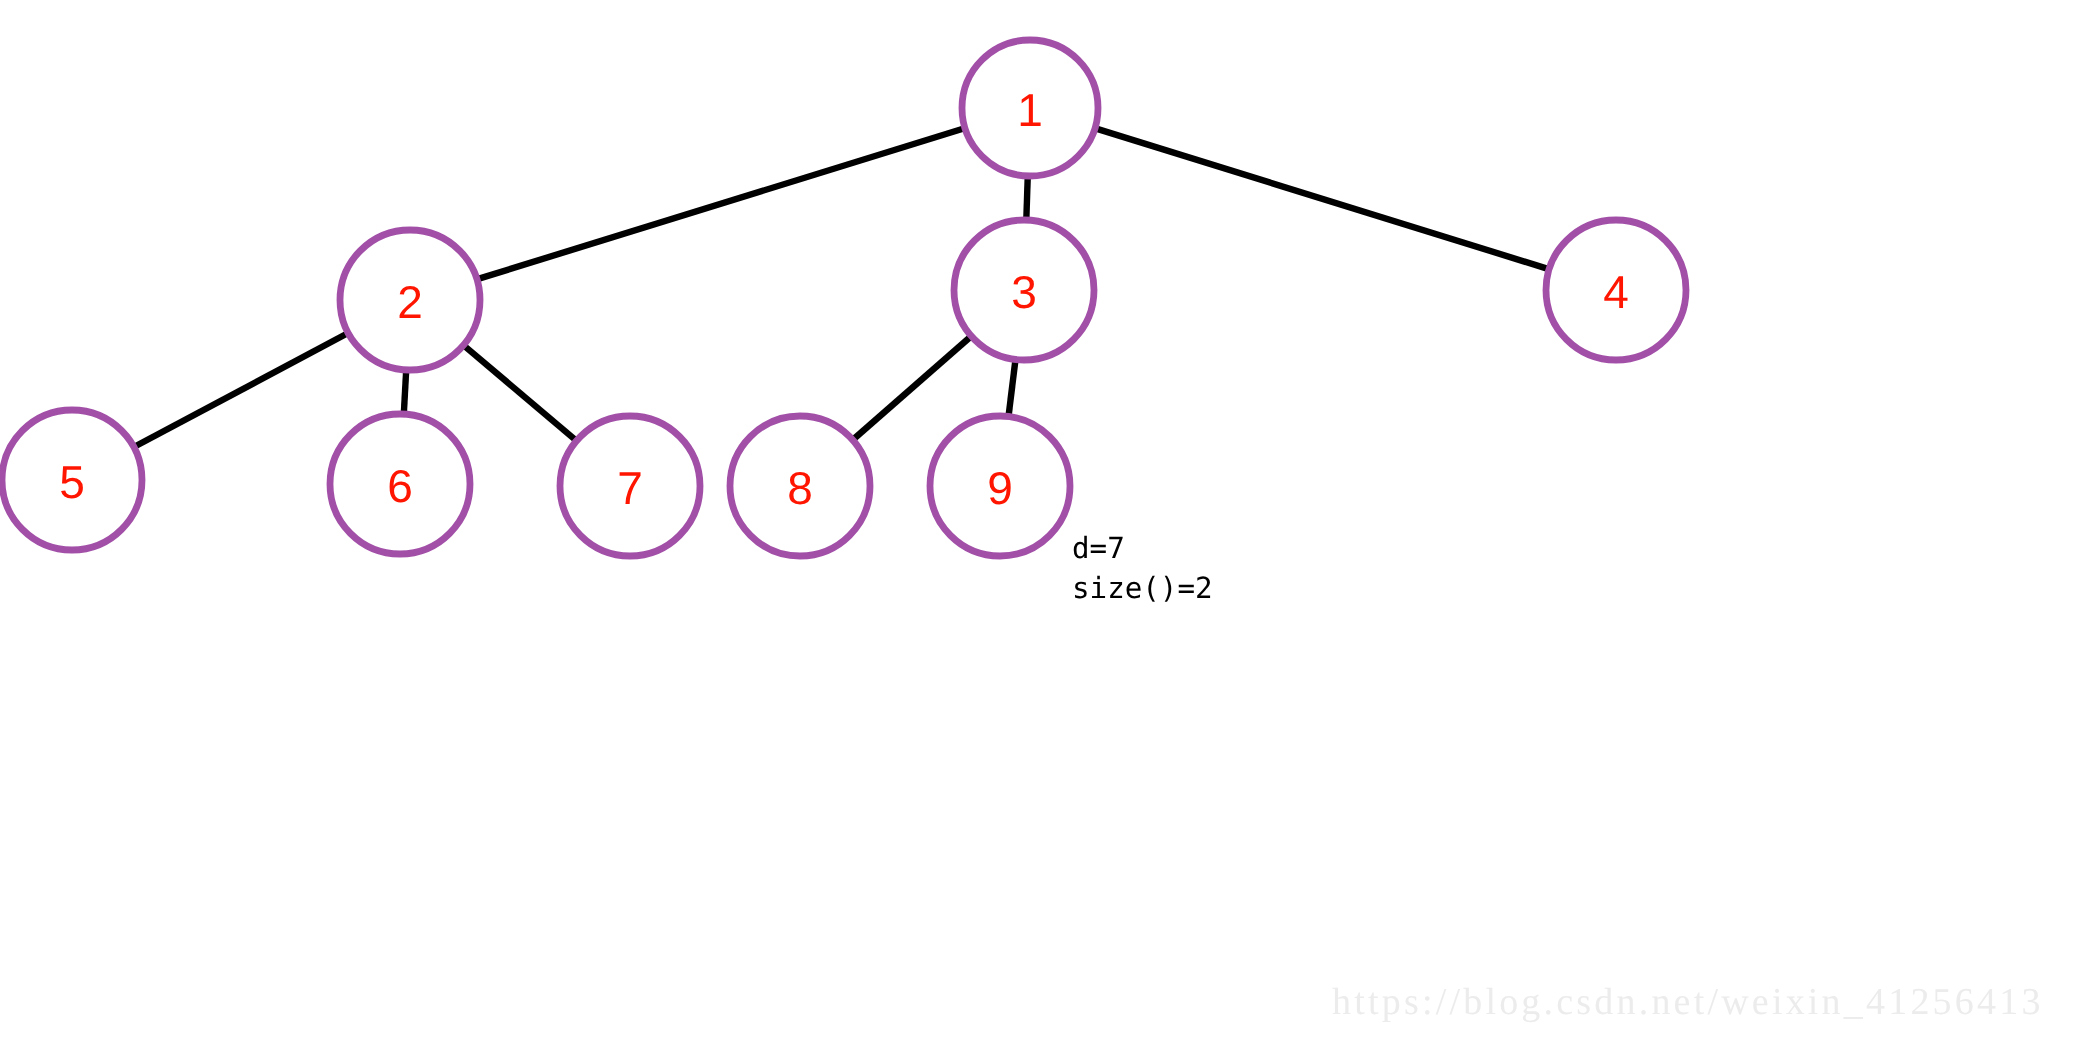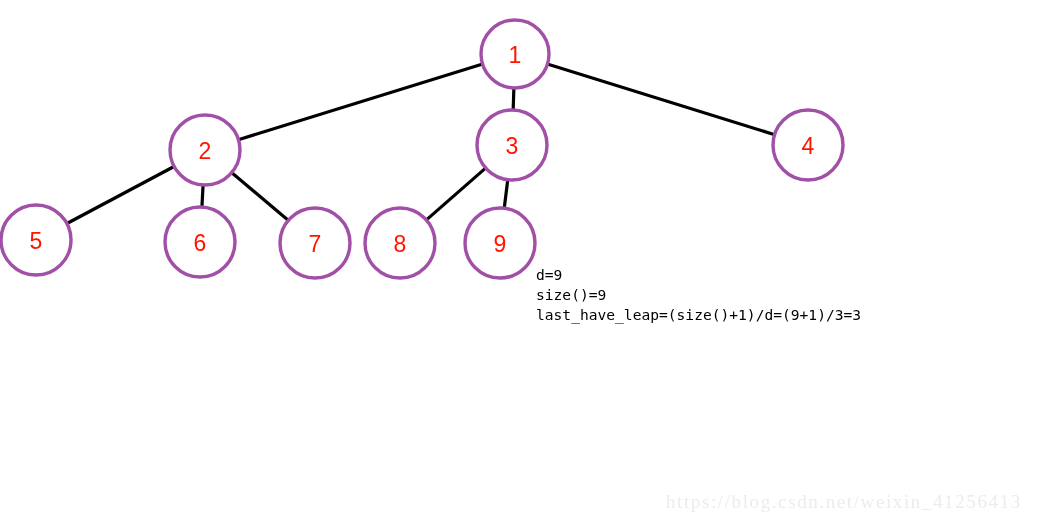--- a/index.html
+++ b/index.html
@@ -114,17 +114,17 @@
           <circle cx="400" cy="243" r="35" class="node-circle"></circle>
           <text x="400" y="244" class="node-label">8</text>
         </g>
         <g>
           <circle cx="500" cy="243" r="35" class="node-circle"></circle>
           <text x="500" y="244" class="node-label">9</text>
         </g>
       </g>
   </svg>
 
-  <div id="formula-block"><span class="formula-line">d=9</span><span class="formula-line">size()=9</span><span class="formula-line">last_have_leap=(size()+1)/d=(9+1)/3=3</span></div>
+  <div id="formula-block"><span class="formula-line">d=7</span><span class="formula-line">size()=2</span></div>
 
   <div id="watermark">https://blog.csdn.net/weixin_41256413</div>
 
 </div>
 
 </body></html>

